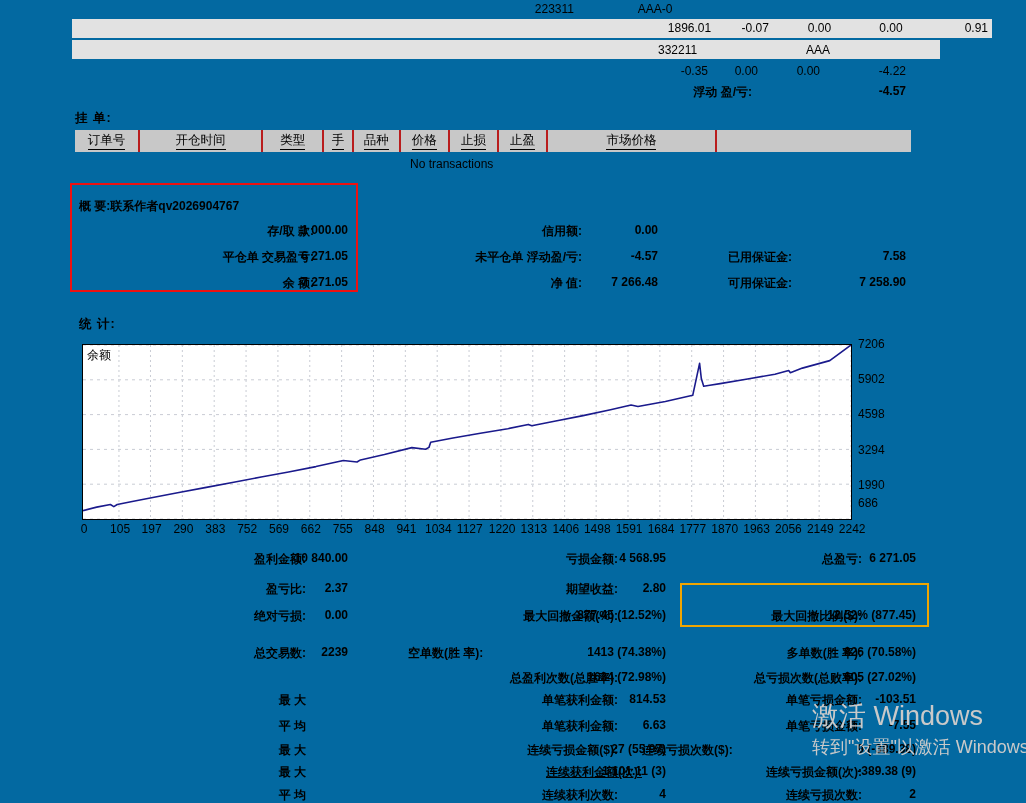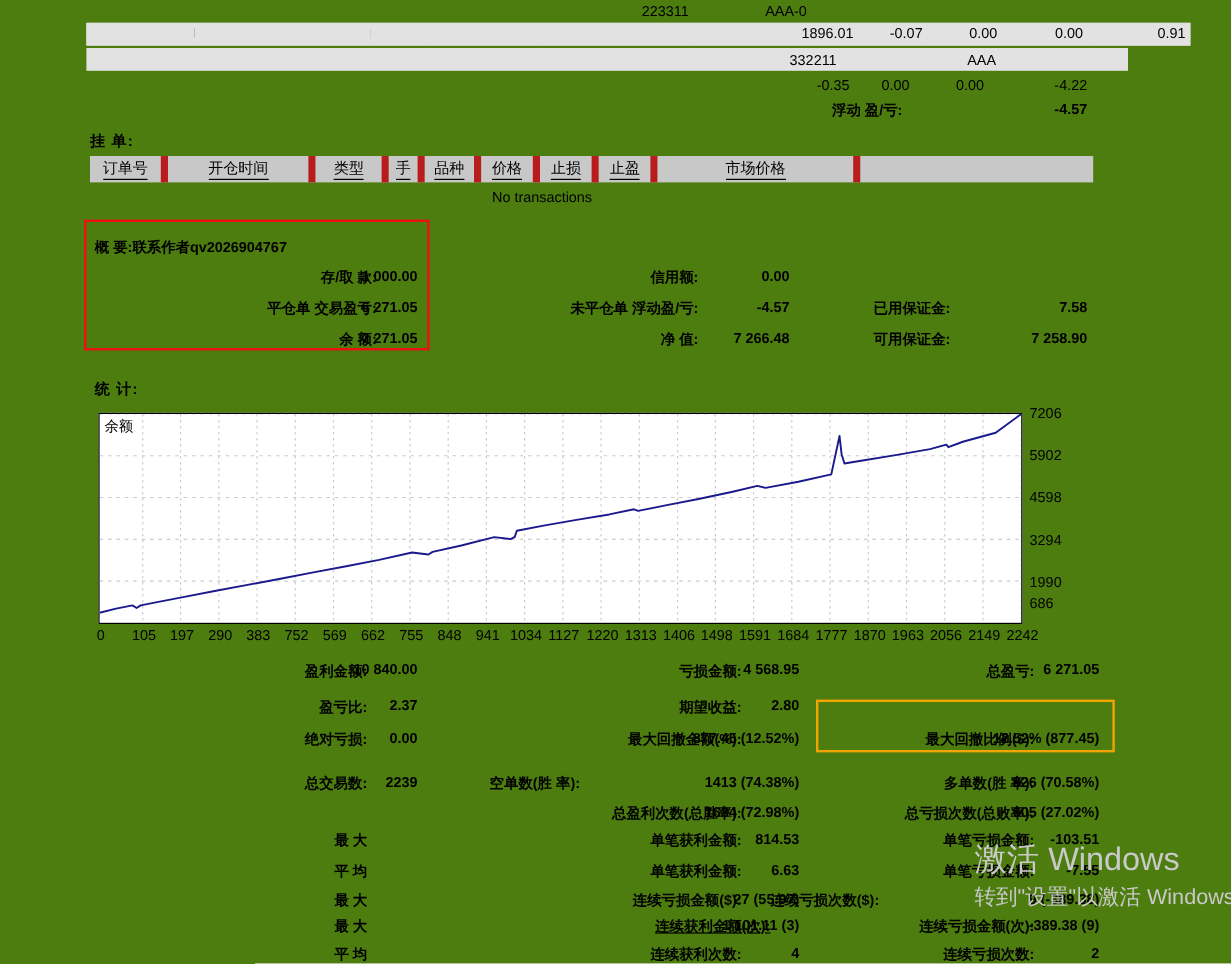--- a/index.html
+++ b/index.html
@@ -6,21 +6,21 @@
   html, body {
     margin: 0; padding: 0;
     background: #ffffff;
     font-family: "Liberation Sans", "DejaVu Sans", sans-serif;
   }
   #page {
     position: relative;
     width: 1026px;
     height: 803px;
     overflow: hidden;
-    background: #4d7c0f;
+    background: #0369a1;
     font-size: 12px;
     color: #000000;
   }
 
   
   .top-table {
     position: absolute;
     left: 72px; top: 0px;
     width: 920px;
     border-collapse: collapse;
@@ -49,21 +49,21 @@
   .pend-header {
     position: absolute;
     left: 75px; top: 130px;
     width: 836px;
     height: 22px;
     display: flex;
     font-size: 12.5px;
   }
   .pend-header > div {
     background: #c8c8c8;
-    border-right: 6px solid #b91c1c;
+    border-right: 2px solid #b91c1c;
     display: flex;
     align-items: center;
     justify-content: center;
     height: 22px;
   }
   .pend-header > div:last-child { border-right: 0; }
   .no-trans {
     position: absolute;
     left: 410px; top: 157px;
     font-size: 12px;

